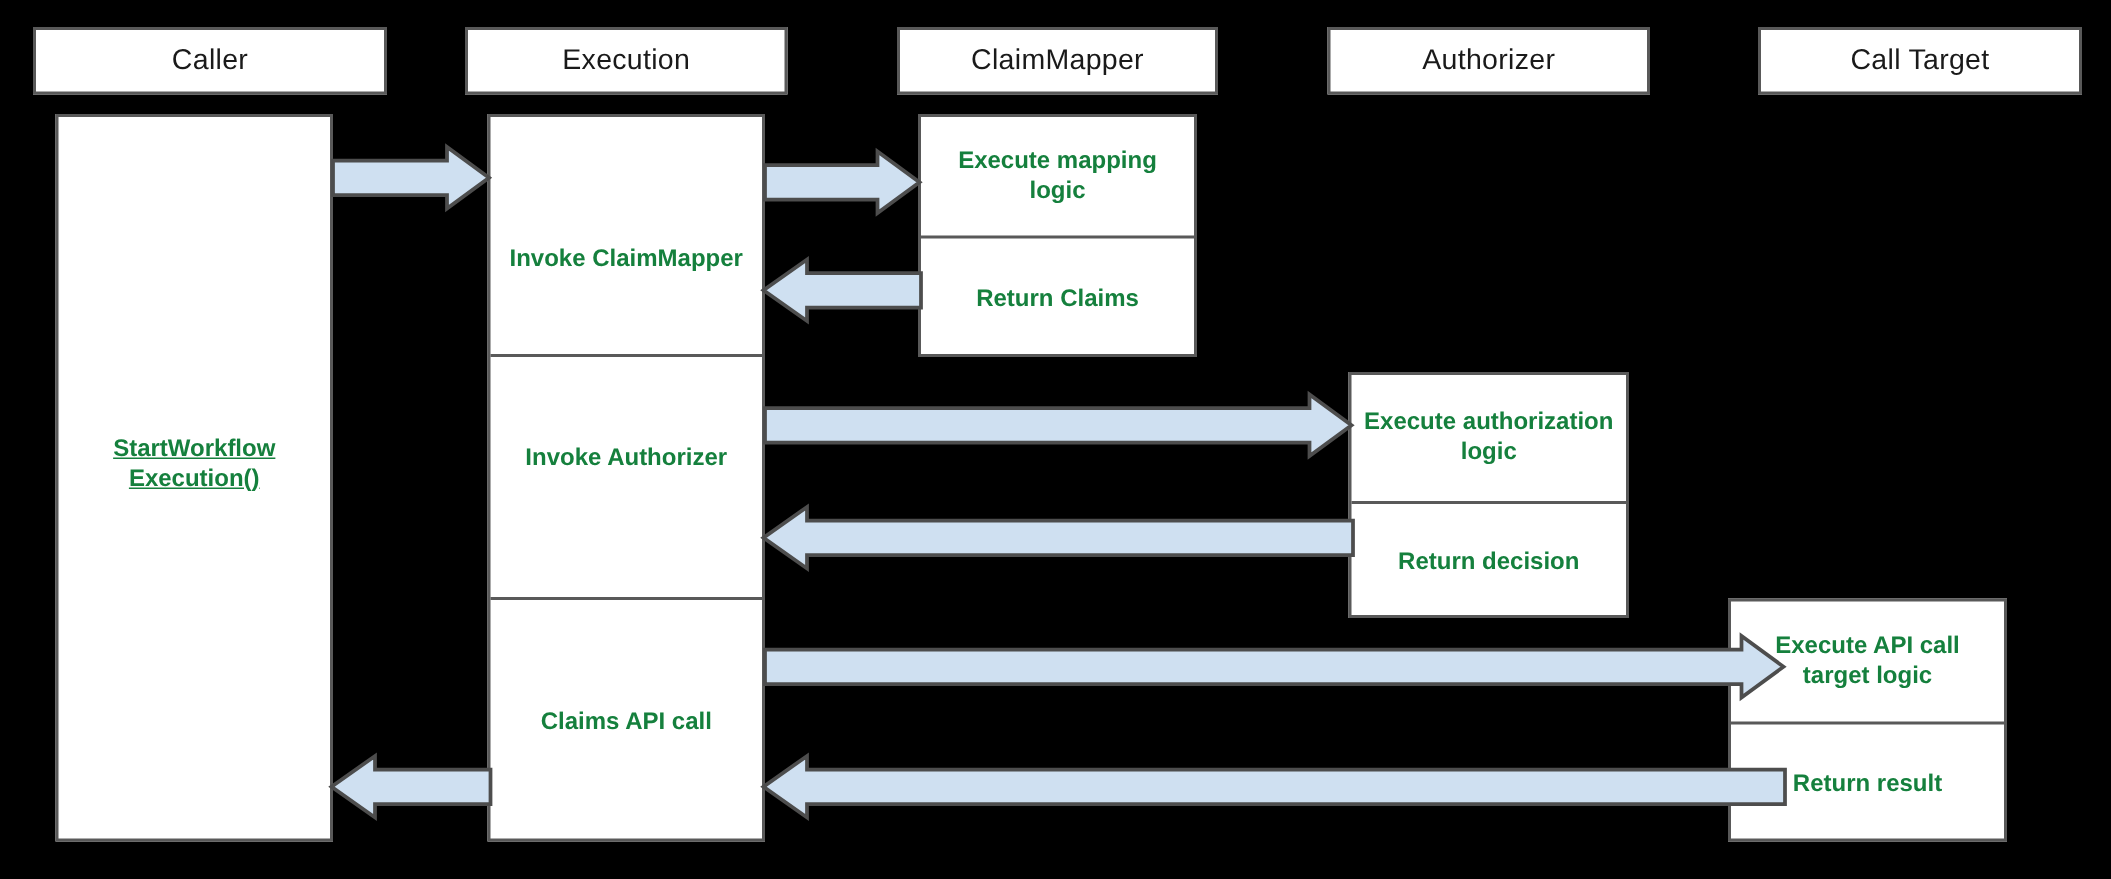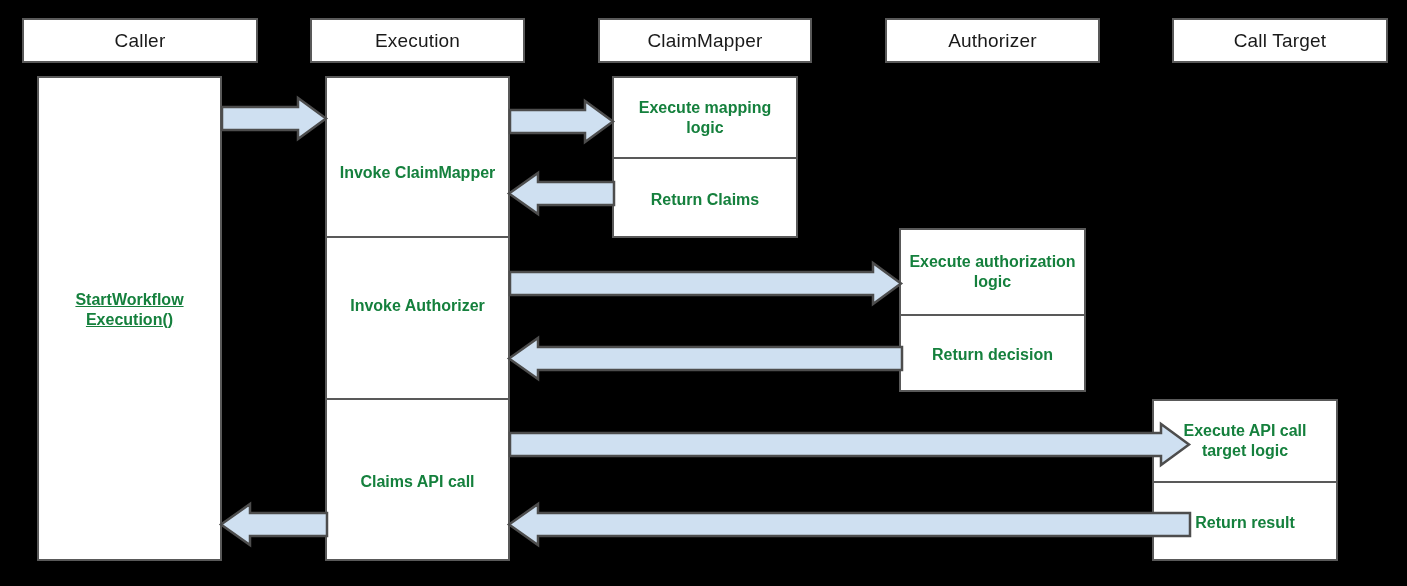--- a/index.html
+++ b/index.html
@@ -103,21 +103,21 @@
 
   <div class="activation" style="left:612px;top:76px;width:186px;height:162px;">
     <div class="seg" style="top:0px;height:79px;">
       <span>Execute mapping logic</span>
     </div>
     <div class="seg divider-top" style="top:79px;height:83px;">
       <span>Return Claims</span>
     </div>
   </div>
 
-  <div class="activation" style="left:899px;top:228px;width:187px;height:164px;">
+  <div class="activation" style="left:899px;top:248px;width:187px;height:164px;">
     <div class="seg" style="top:0px;height:84px;">
       <span>Execute authorization logic</span>
     </div>
     <div class="seg divider-top" style="top:84px;height:80px;">
       <span>Return decision</span>
     </div>
   </div>
 
   <div class="activation" style="left:1152px;top:399px;width:186px;height:162px;">
     <div class="seg" style="top:0px;height:80px;">

